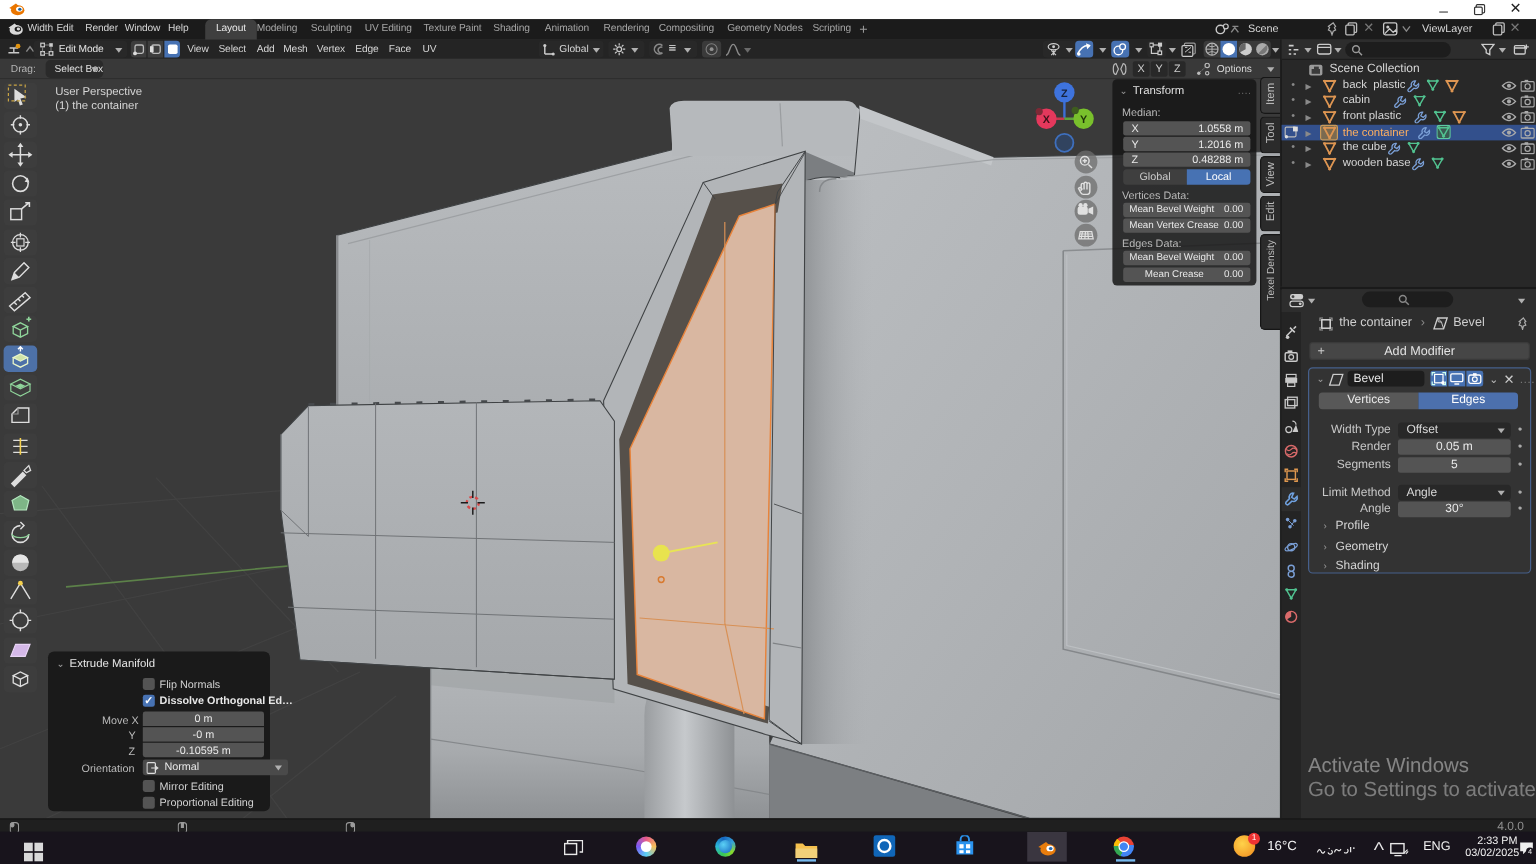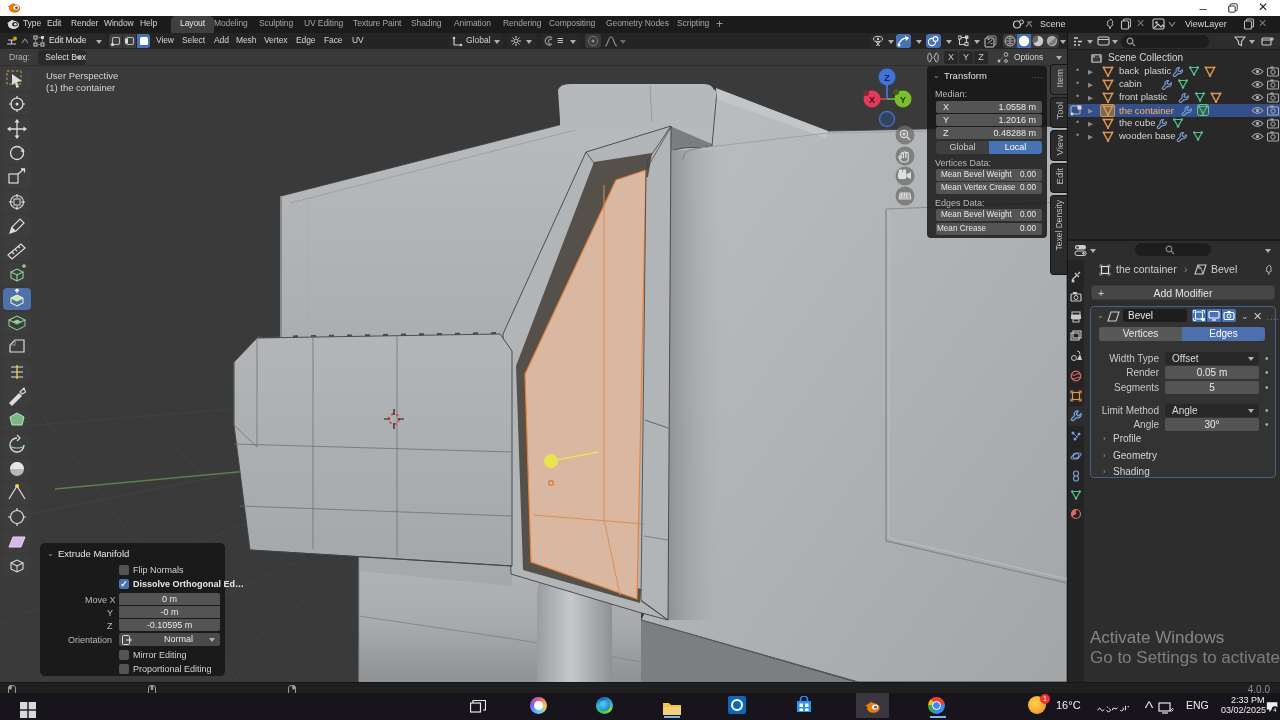--- a/index.html
+++ b/index.html
@@ -33,21 +33,21 @@
   <div class="t" style="left:1256px;top:0px;width:14px;color:#222;font-size:12px;text-align:center">✕</div>
 </div>
 
 <div class="abs" style="left:0;top:16px;width:1280px;height:17px;background:#1b1b1b;color:#d4d4d4;font-size:11px">
   <svg class="abs" style="left:7px;top:3px" width="13" height="11" viewBox="0 0 20 16">
         <ellipse cx="10" cy="8.7" rx="8.5" ry="6.3" fill="#d9d9d9"></ellipse>
         <ellipse cx="12.2" cy="7.6" rx="4.2" ry="3.4" fill="#1b1b1b"></ellipse>
         <ellipse cx="12.8" cy="7.6" rx="2.2" ry="1.9" fill="#d9d9d9"></ellipse>
         <path d="M0 6 L8 0.5 L11.5 3.5 L4 7.5 Z" fill="#d9d9d9"></path>
       </svg>
-  <div class="t" style="left:23px;top:2px;font-size:8.5px;letter-spacing:-0.1px">Type</div>
+  <div class="t" style="left:23px;top:2px;font-size:8.5px;letter-spacing:-0.1px">Width</div>
   <div class="t" style="left:47px;top:2px;font-size:8.5px;letter-spacing:-0.1px">Edit</div>
   <div class="t" style="left:71px;top:2px;font-size:8.5px;letter-spacing:-0.1px">Render</div>
   <div class="t" style="left:104px;top:2px;font-size:8.5px;letter-spacing:-0.1px">Window</div>
   <div class="t" style="left:140px;top:2px;font-size:8.5px;letter-spacing:-0.1px">Help</div>
   <div class="abs" style="left:171px;top:0;height:33px;padding:2px 9px;background:#3f3f3f;border-radius:5px 5px 0 0;color:#e8e8e8;font-size:8.5px;letter-spacing:-0.1px">Layout</div>
   <div class="t" style="left:214px;top:2px;color:#a5a5a5;font-size:8.5px;letter-spacing:-0.1px">Modeling</div>
   <div class="t" style="left:259px;top:2px;color:#a5a5a5;font-size:8.5px;letter-spacing:-0.1px">Sculpting</div>
   <div class="t" style="left:304px;top:2px;color:#a5a5a5;font-size:8.5px;letter-spacing:-0.1px">UV Editing</div>
   <div class="t" style="left:353px;top:2px;color:#a5a5a5;font-size:8.5px;letter-spacing:-0.1px">Texture Paint</div>
   <div class="t" style="left:411px;top:2px;color:#a5a5a5;font-size:8.5px;letter-spacing:-0.1px">Shading</div>
@@ -483,21 +483,21 @@
   <div class="fld fs" style="left:9px;top:116px;width:106px;height:12px">
         <span style="position:absolute;left:5px">Mean Vertex Crease</span>
         <span style="position:absolute;right:6px">0.00</span>
       </div>
   <div class="t" style="left:8px;top:132px;color:#b8b8b8">Edges Data:</div>
   <div class="fld fs" style="left:9px;top:143px;width:106px;height:12px">
         <span style="position:absolute;left:5px">Mean Bevel Weight</span>
         <span style="position:absolute;right:6px">0.00</span>
       </div>
   <div class="fld fs" style="left:9px;top:157px;width:106px;height:12px">
-        <span style="position:absolute;left:1px">Mean Crease</span>
+        <span style="position:absolute;left:18px">Mean Crease</span>
         <span style="position:absolute;right:6px">0.00</span>
       </div>
 </div>
 
 <div class="vtab" style="top:64px;height:31px;background:#3a3a3a">
       <span>Item</span>
     </div>
 <div class="vtab" style="top:97px;height:31px">
       <span>Tool</span>
     </div>
@@ -518,21 +518,21 @@
       <div class="t" style="left:93px;top:22px">Flip Normals</div>
   <div class="chkon" style="left:79px;top:36px">✓</div>
       <div class="t" style="left:93px;top:36px;color:#e8e8e8;font-weight:bold">Dissolve Orthogonal Ed…</div>
   <div class="t" style="left:45px;top:52px;color:#bbb">Move X</div>
   <div class="fld" style="left:79px;top:50px;width:101px;height:12px;border-radius:2px 2px 0 0">0 m</div>
   <div class="t" style="left:67px;top:65px;color:#bbb">Y</div>
   <div class="fld" style="left:79px;top:63px;width:101px;height:12px;border-radius:0">-0 m</div>
   <div class="t" style="left:67px;top:78px;color:#bbb">Z</div>
   <div class="fld" style="left:79px;top:76px;width:101px;height:12px;border-radius:0 0 2px 2px">-0.10595 m</div>
   <div class="t" style="left:28px;top:92px;color:#bbb">Orientation</div>
-  <div class="fld" style="left:79px;top:90px;width:101px;height:13px;background:#4a4a4a;text-align:center"><svg style="position:absolute;left:3px;top:2px" width="11" height="10" viewBox="0 0 11 10">
+  <div class="fld" style="left:79px;top:90px;width:121px;height:13px;background:#4a4a4a;text-align:left"><svg style="position:absolute;left:3px;top:2px" width="11" height="10" viewBox="0 0 11 10">
           <rect x="0.5" y="0.5" width="7" height="9" rx="1" fill="none" stroke="#ddd" stroke-width="1"></rect>
           <path d="M4 5 h5 M7 3 l2.5 2 L7 7" fill="none" stroke="#ddd" stroke-width="1"></path>
         </svg><span style="margin-left:18px">Normal</span><span class="caret" style="position:absolute;right:5px;top:5px"></span></div>
   <div class="chk" style="left:79px;top:107px"></div>
       <div class="t" style="left:93px;top:107px">Mirror Editing</div>
   <div class="chk" style="left:79px;top:121px"></div>
       <div class="t" style="left:93px;top:121px">Proportional Editing</div>
 </div>
 
 <div class="abs" style="left:1067px;top:33px;width:213px;height:206px;background:#282828;border-left:1px solid #151515">

